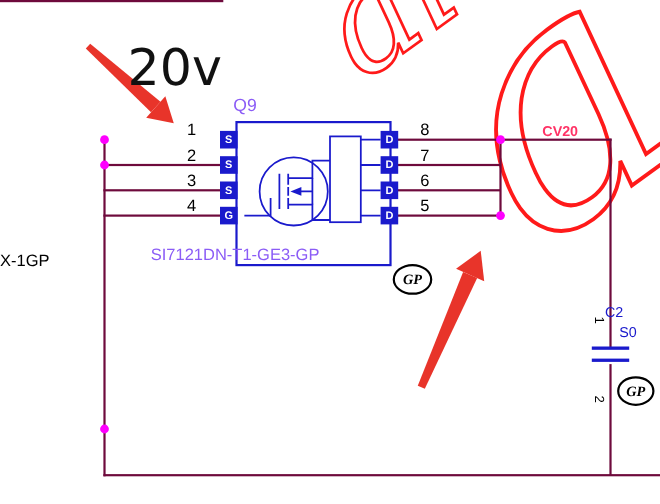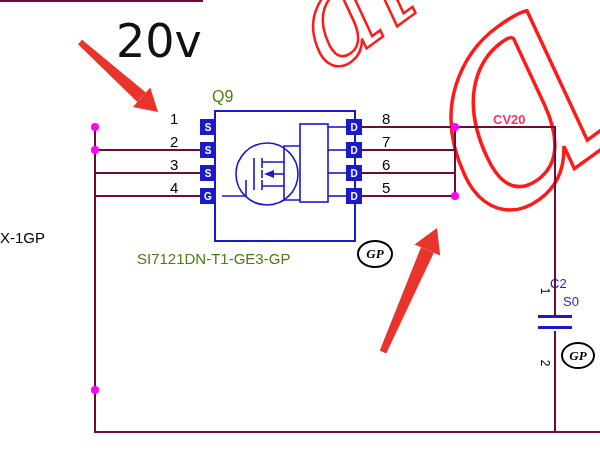--- a/index.html
+++ b/index.html
@@ -6,23 +6,23 @@
   .canvas{position:relative;width:600px;height:458px;background:#ffffff;overflow:hidden;
           font-family:"Liberation Sans",sans-serif;}
   .h,.v{position:absolute;background:#6e0a3c;}
   .h{height:2px;}
   .v{width:2px;}
   .dot{position:absolute;width:8px;height:8px;border-radius:50%;background:#ff00ff;}
   .comp-rect{position:absolute;border:2px solid #1a1acc;background:transparent;}
   .pinbox{position:absolute;width:16px;height:16px;background:#1a1acc;color:#fff;
           font-size:10px;font-weight:bold;display:flex;align-items:center;justify-content:center;}
   .pin-num{position:absolute;font-size:15px;color:#000;}
-  .blue-label{position:absolute;color:#4d7c0f;font-size:15px;white-space:nowrap;}
+  .blue-label{position:absolute;color:#8b5cf6;font-size:15px;white-space:nowrap;}
   .black-label{position:absolute;color:#000;font-size:15px;white-space:nowrap;}
-  .big-voltage{position:absolute;font-size:46px;color:#111;font-family:"DejaVu Sans",sans-serif;}
+  .big-voltage{position:absolute;font-size:46px;color:#111;font-family:"DejaVu Sans",sans-serif;margin-top:20px;}
   .gp-logo{position:absolute;border:2px solid #000;border-radius:50%;
            font-family:"Liberation Serif",serif;font-style:italic;font-weight:bold;font-size:13px;
            display:flex;align-items:center;justify-content:center;color:#000;background:#fff;}
   .net-label{position:absolute;color:#ff3366;font-size:13px;font-weight:bold;white-space:nowrap;}
   .cap-plate{position:absolute;width:34px;height:3px;background:#1a1acc;}
   .cap-pin{position:absolute;font-size:12px;color:#000;transform:rotate(90deg);}
   .cap-label{position:absolute;color:#1a1acc;font-size:13px;white-space:nowrap;}
   .overlay{position:absolute;left:0;top:0;pointer-events:none;}
   .z0{z-index:0}.z1{z-index:1}.z2{z-index:2}
 </style>
@@ -96,21 +96,21 @@
 
   <div class="pin-num z2" style="left:170px;top:110px">1</div>
   <div class="pin-num z2" style="left:170px;top:133px">2</div>
   <div class="pin-num z2" style="left:170px;top:156px">3</div>
   <div class="pin-num z2" style="left:170px;top:179px">4</div>
   <div class="pin-num z2" style="left:382px;top:110px">8</div>
   <div class="pin-num z2" style="left:382px;top:133px">7</div>
   <div class="pin-num z2" style="left:382px;top:156px">6</div>
   <div class="pin-num z2" style="left:382px;top:179px">5</div>
 
-  <div class="blue-label z1" style="left:137px;top:250px">SI7121DN-T1-GE3-GP</div>
+  <div class="blue-label z1" style="left:137px;top:223px">SI7121DN-T1-GE3-GP</div>
   <div class="gp-logo z2" style="left:357px;top:240px;width:32px;height:24px">GP</div>
 
   <div class="black-label z1" style="left:0;top:229px">X-1GP</div>
 
   <div class="net-label z2" style="left:493px;top:112px">CV20</div>
 
   <div class="cap-plate z2" style="left:538px;top:315px"></div>
   <div class="cap-plate z2" style="left:538px;top:326px"></div>
   <div class="cap-pin z2" style="left:542px;top:284px">1</div>
   <div class="cap-pin z2" style="left:542px;top:356px">2</div>

